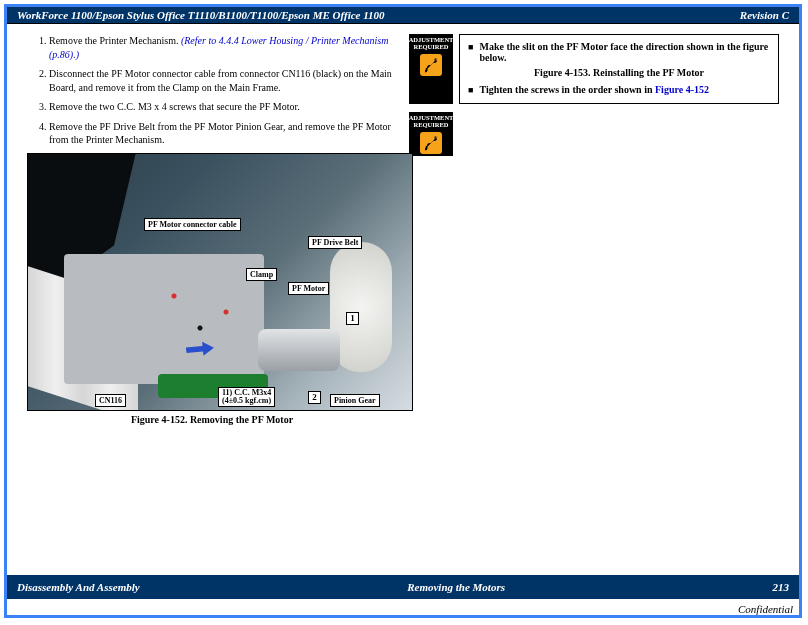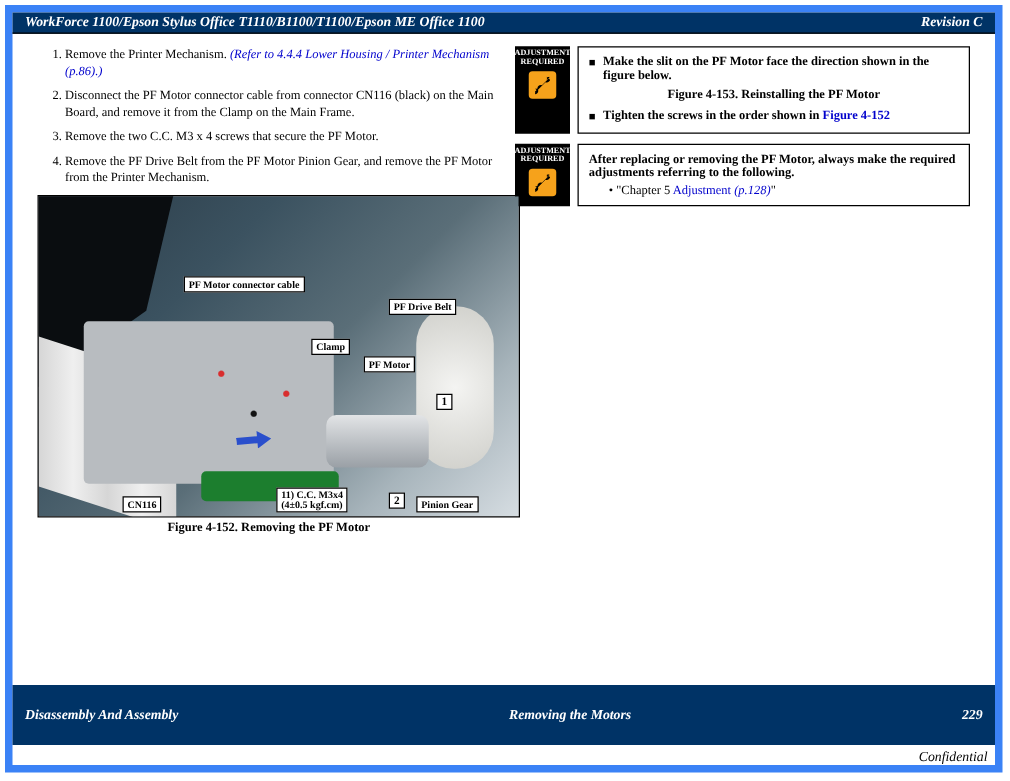--- a/index.html
+++ b/index.html
@@ -1,19 +1,19 @@
 <!DOCTYPE html>
 <html><head>
 <meta charset="utf-8">
 <style>
   * { box-sizing: border-box; margin: 0; padding: 0; }
   body { background: #fff; font-family: "Times New Roman", serif; width: 808px; height: 625px; position: relative; overflow: hidden; }
-  .page { border: 6px solid #3b82f6; width: 798px; height: 614px; margin: 4px; position: relative; background: #fff; }
+  .page { border: 3px solid #3b82f6; width: 798px; height: 614px; margin: 4px; position: relative; background: #fff; }
   .header { background: #003366; color: #fff; display: flex; justify-content: space-between; padding: 2px 10px; font-style: italic; font-weight: bold; font-size: 11px; border-bottom: 1px solid #000; }
-  .footer { position: absolute; bottom: 16px; left: 0; right: 0; background: #003366; color: #fff; display: flex; justify-content: space-between; padding: 18px 10px; font-style: italic; font-weight: bold; font-size: 11px; }
+  .footer { position: absolute; bottom: 16px; left: 0; right: 0; background: #003366; color: #fff; display: flex; justify-content: space-between; padding: 6px 10px; font-style: italic; font-weight: bold; font-size: 11px; }
   .confidential { position: absolute; bottom: 0; right: 6px; font-style: italic; font-size: 11px; text-align: center; }
   .content { display: flex; padding: 10px 20px; gap: 12px; }
   .left-col { width: 370px; }
   .right-col { width: 370px; display: flex; flex-direction: column; gap: 8px; }
   .section-title { font-weight: bold; font-size: 14px; margin-bottom: 6px; }
   .ol { list-style: decimal; padding-left: 22px; font-size: 10px; line-height: 1.35; }
   .ol li { margin-bottom: 6px; }
   .link { color: #0000cc; font-style: italic; }
   .figure { margin-top: 6px; }
   .figure-caption { text-align: center; font-weight: bold; font-size: 10px; margin-top: 3px; }
@@ -125,30 +125,24 @@
 
       <div class="adj-box">
         <div class="adj-tag">
           <span>ADJUSTMENT REQUIRED</span>
           <span class="wrench">
             <svg viewBox="0 0 24 24">
                 <path fill="#000" d="M21 5c0 2.2-1.8 4-4 4-.5 0-1-.1-1.4-.3l-9 9c.2.4.3.9.3 1.4 0 2.2-1.8 4-4 4 .4-1 .6-2 0-3l2-2-2-2c1 .6 2 .4 3 0 0-2.2 1.8-4 4-4 .5 0 1 .1 1.4.3l9-9c-.2-.4-.3-.9-.3-1.4 0 0 0 0 0 0-.9.4-2 .6-3 0l2 2-2 2c.6-1 .4-2 0-3 2.2 0 4 1.8 4 4z"></path>
               </svg>
           </span>
         </div>
-        <div class="adj-content">
-          <div style="font-weight:bold;">After replacing or removing the PF Motor, always make the required adjustments referring to the following.</div>
-          <div class="ch-ref">
-            <span>• "Chapter 5 </span><span class="link" style="font-style:normal;">Adjustment </span><span class="link">(p.128)</span><span>"</span>
-          </div>
-        </div>
       </div>
 
     </div>
   </div>
 
   <div class="footer">
     <span>Disassembly And Assembly</span>
     <span>Removing the Motors</span>
-    <span>229</span>
+    <span>213</span>
   </div>
   <div class="confidential">Confidential</div>
 </div>
 
 </body></html>

